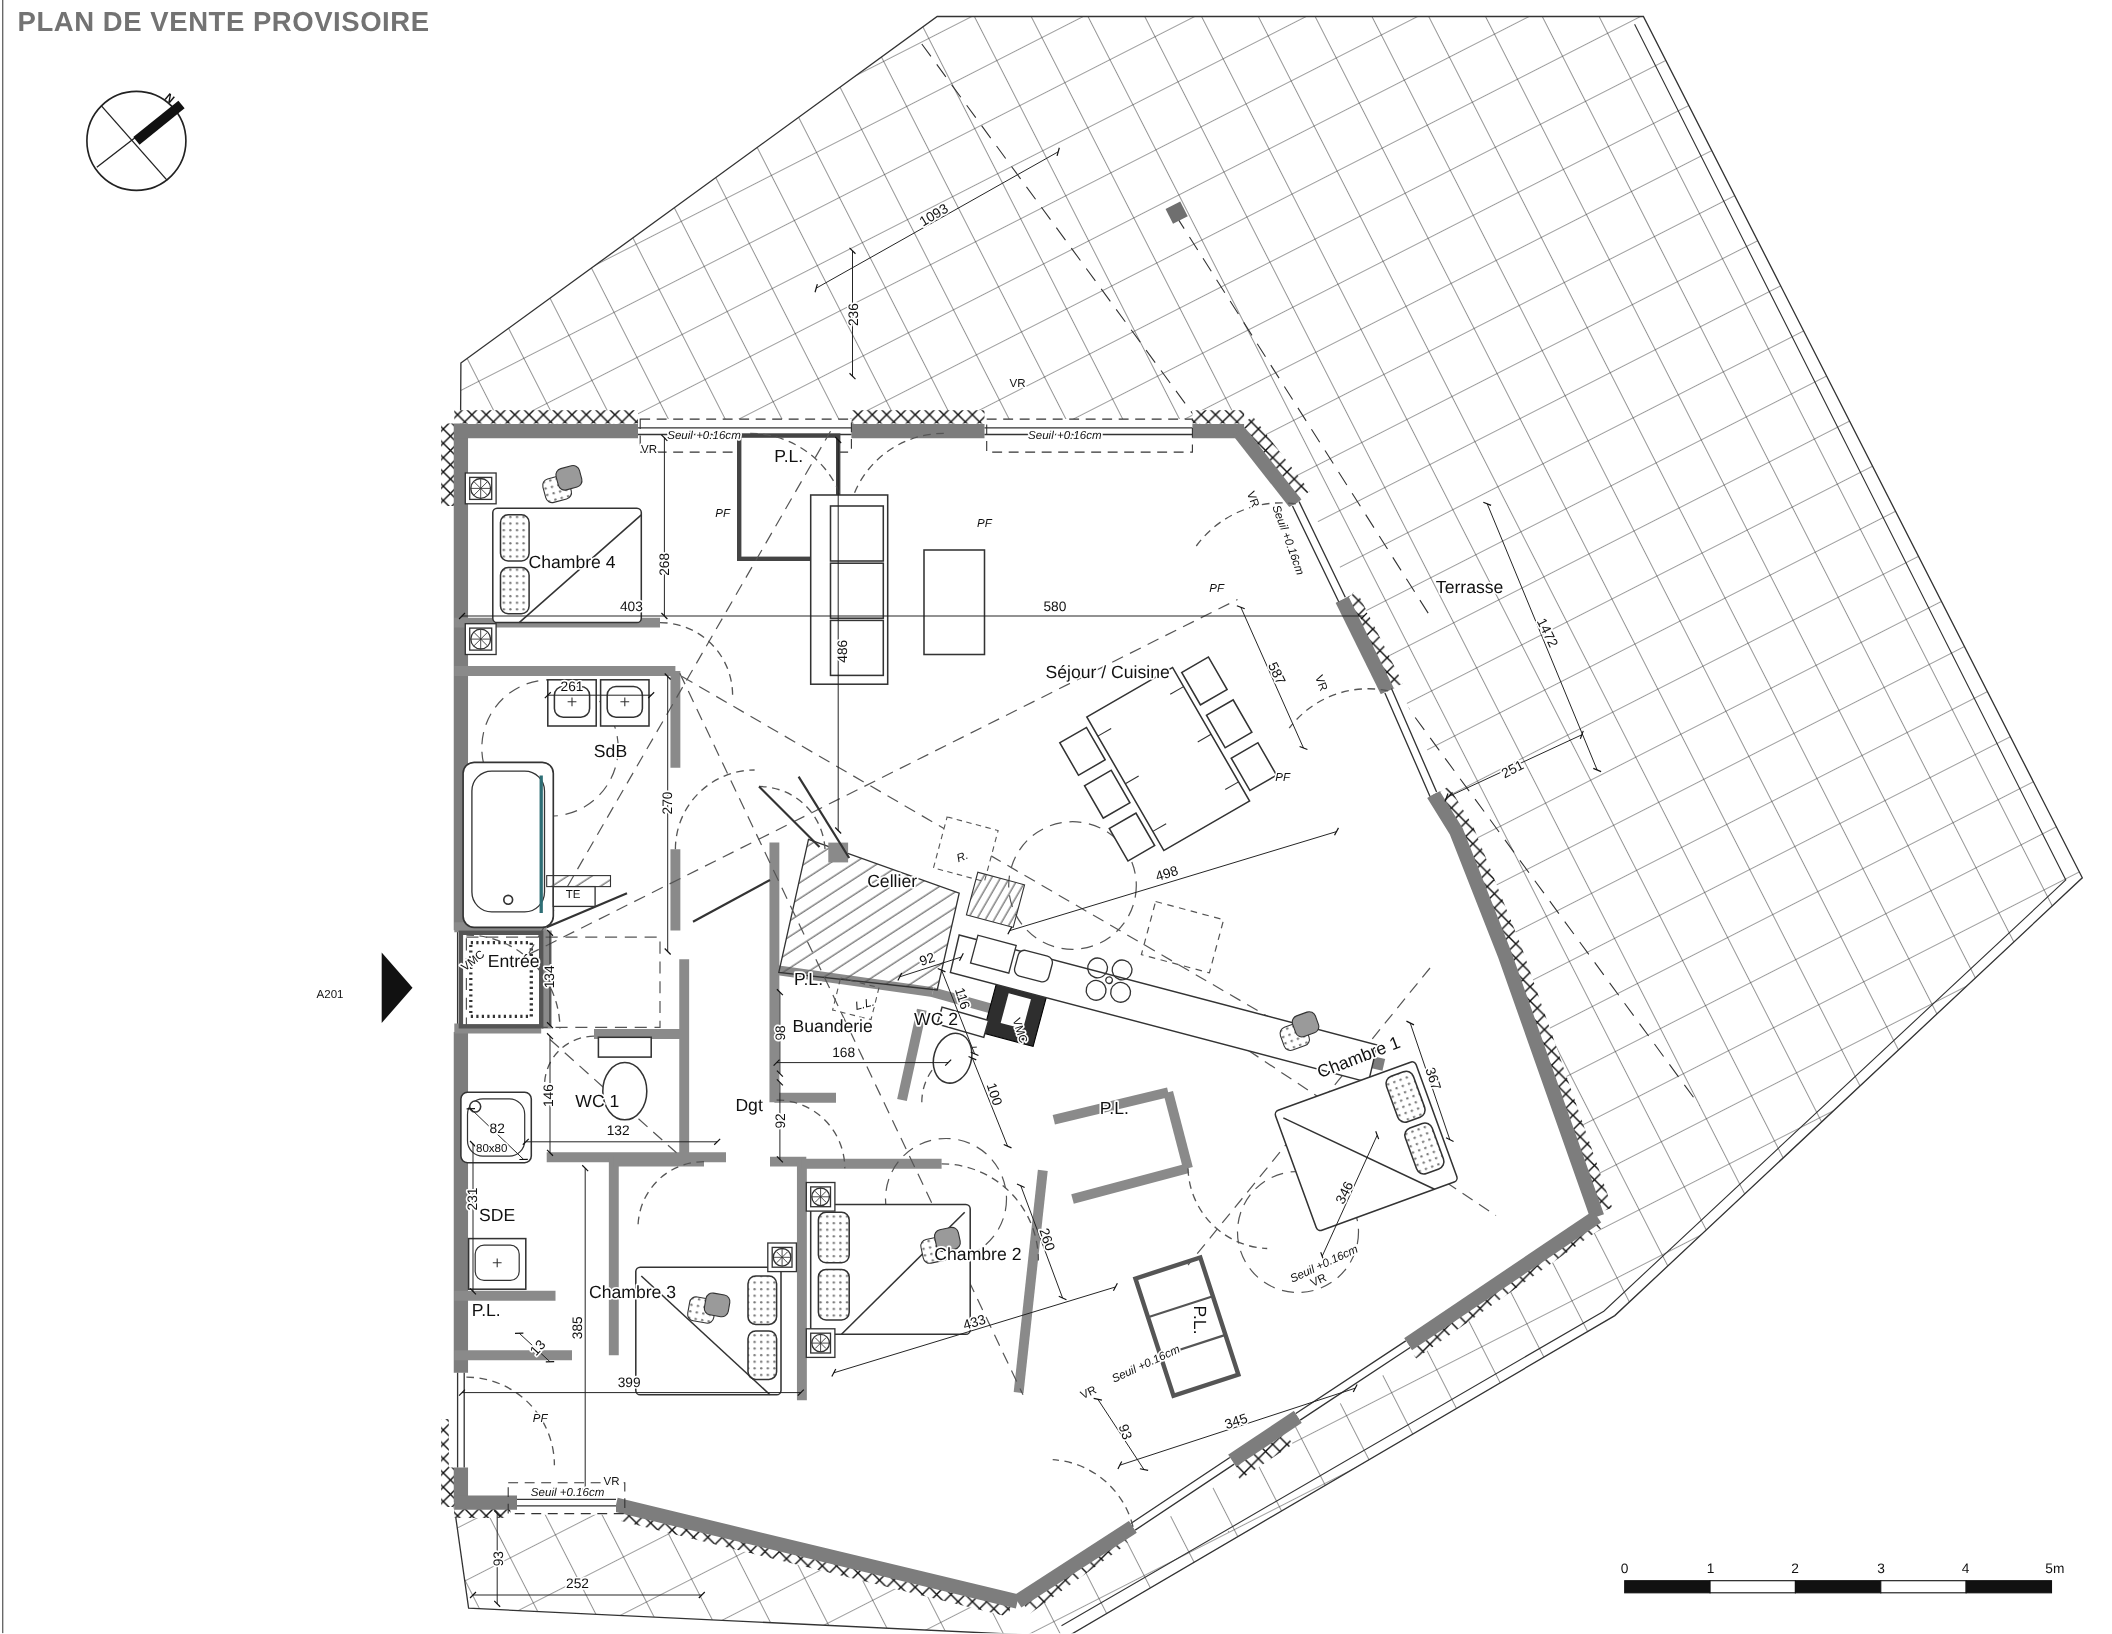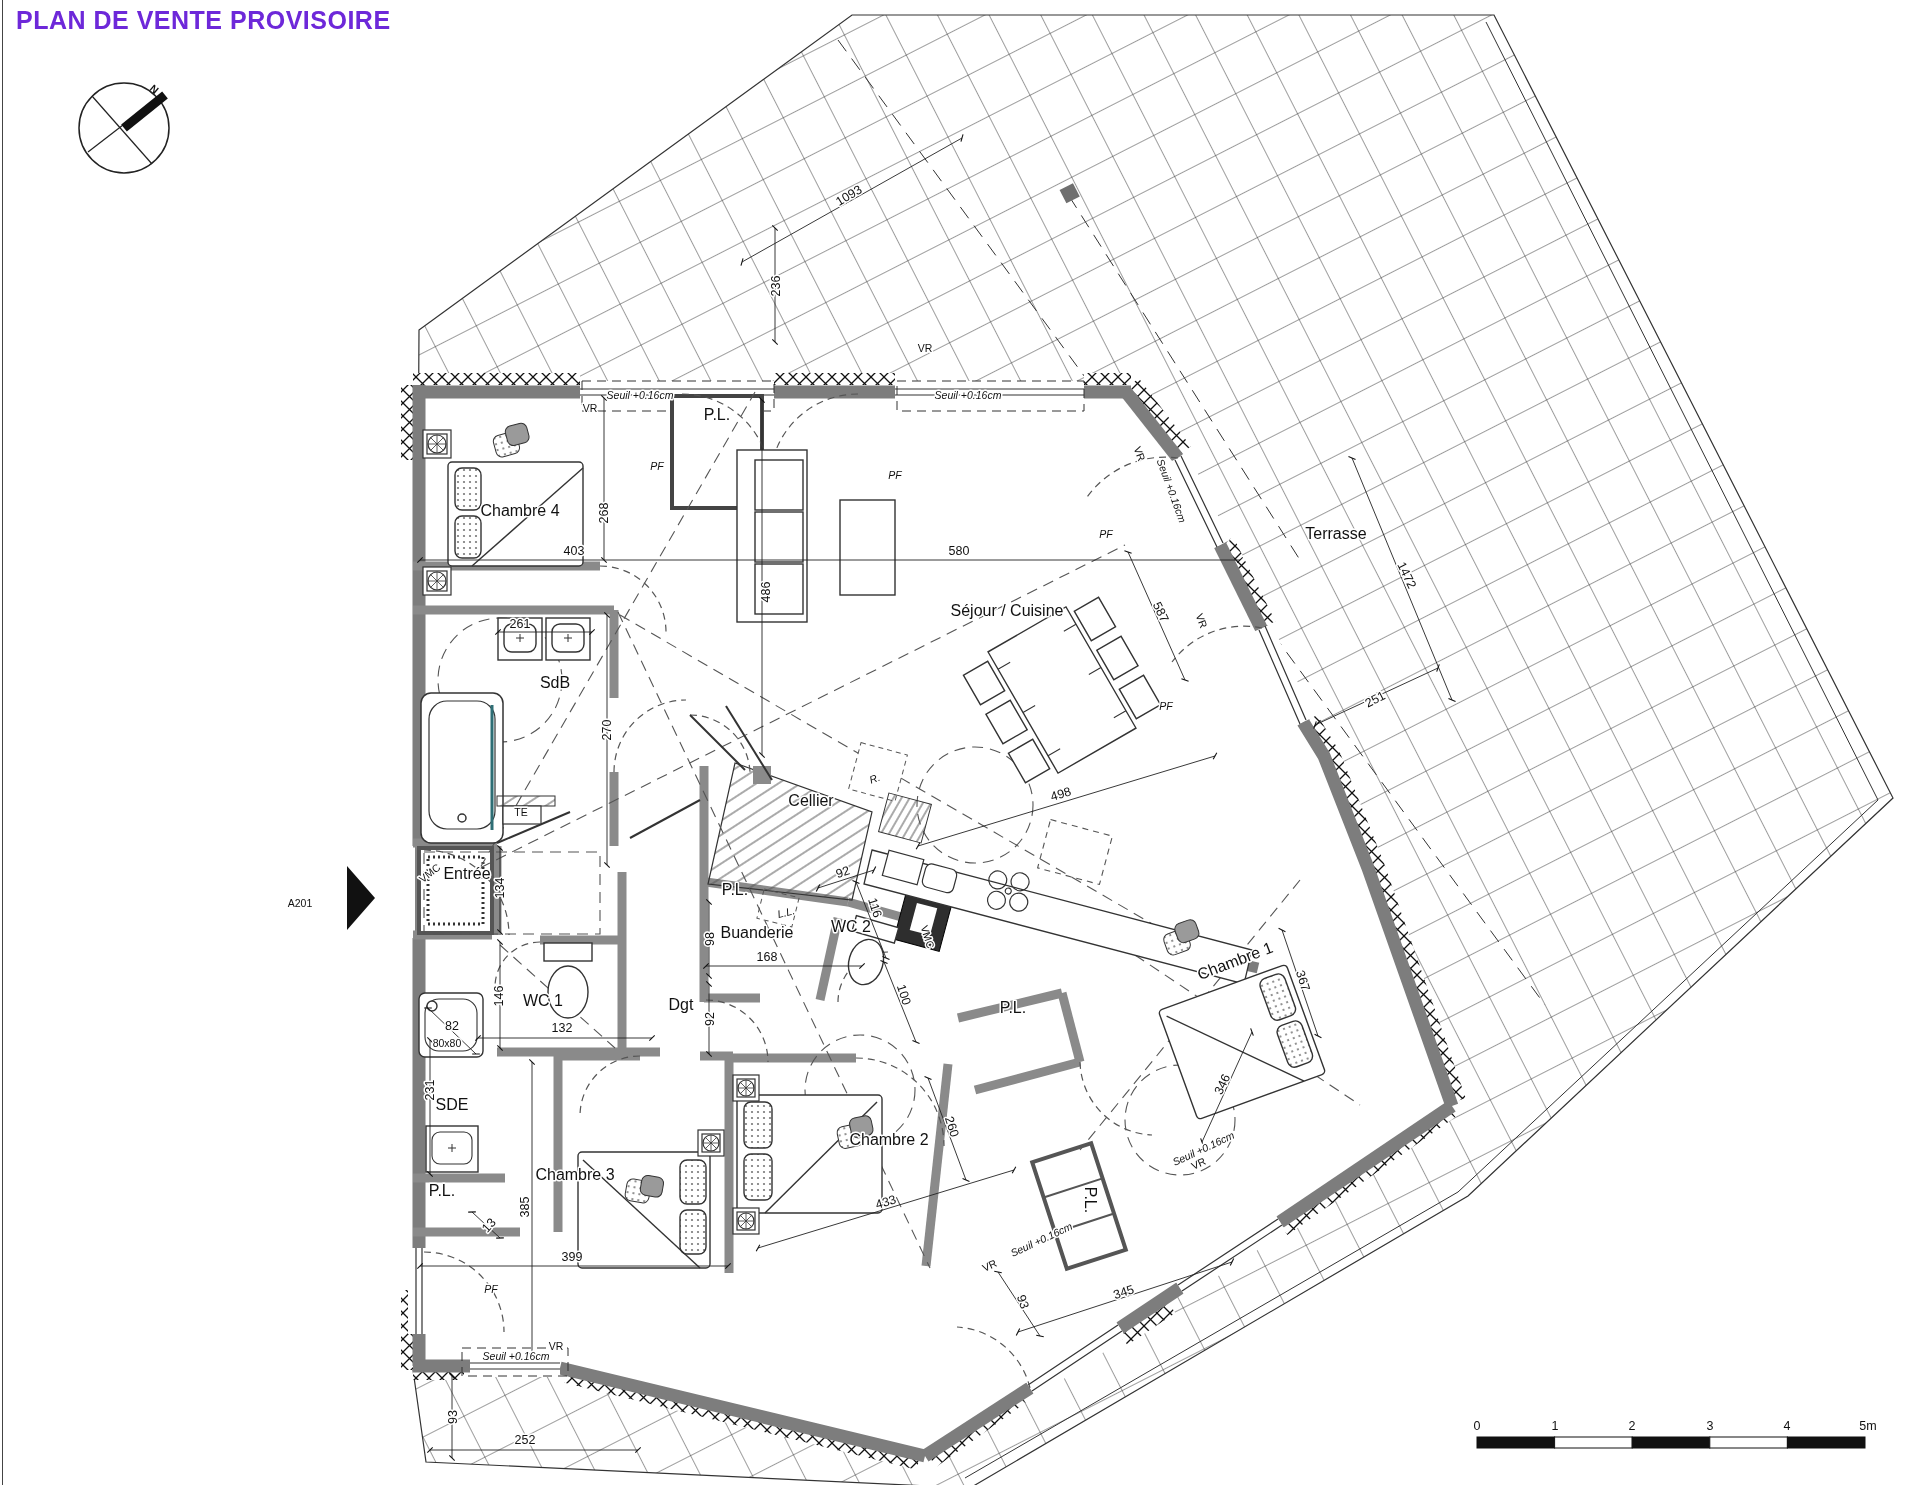--- a/index.html
+++ b/index.html
@@ -1,20 +1,20 @@
 <!DOCTYPE html>
 <html><head>
 <meta charset="utf-8">
 <style>
   html,body{margin:0;padding:0;background:#fff;}
   #stage{position:relative;width:1920px;height:1485px;background:#fff;overflow:hidden;
          font-family:"Liberation Sans",sans-serif;}
   #page-border{position:absolute;left:2px;top:0;width:1px;height:100%;background:#444;}
   #plan-title{position:absolute;left:16px;top:6px;font-size:25px;font-weight:bold;
-              letter-spacing:.5px;color:#6d28d9;}
+              letter-spacing:.5px;color:#737373;}
   svg text{font-family:"Liberation Sans",sans-serif;fill:#111;text-anchor:middle;
            paint-order:stroke;stroke:#ffffff;stroke-width:3px;stroke-linejoin:round;}
   text.room-label{font-size:16px;}
   text.dim-label{font-size:12.5px;}
   text.anno-label{font-size:10.5px;}
   text.big-label{stroke-width:0;}
 </style>
 </head>
 <body>
 

